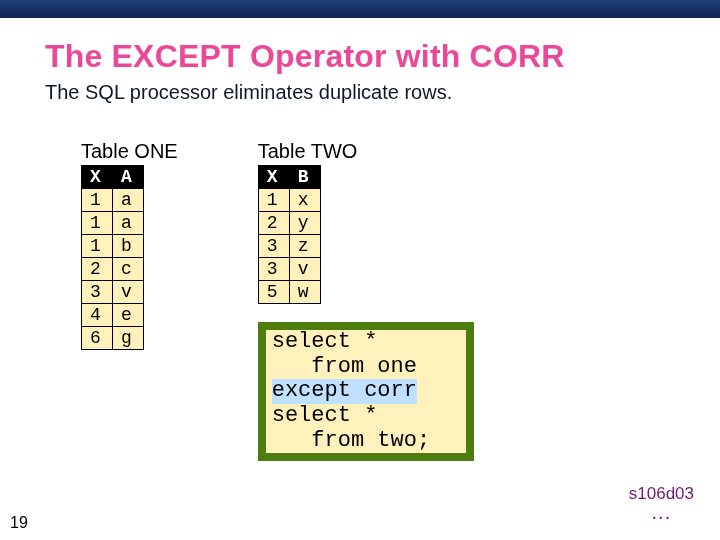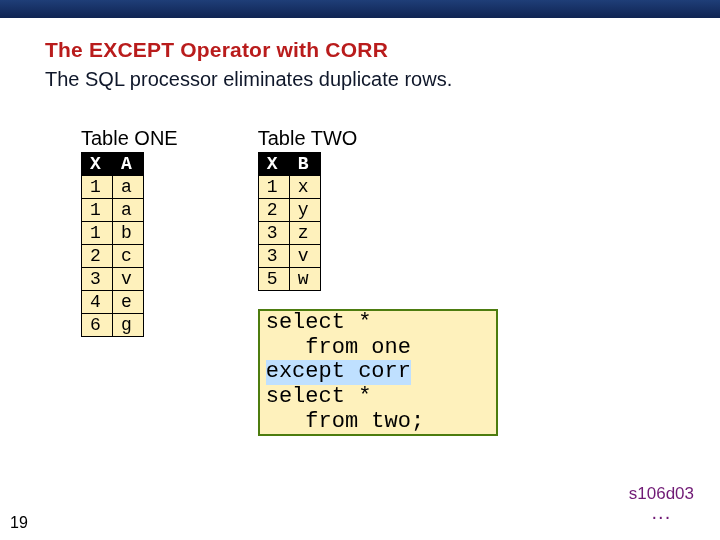--- a/index.html
+++ b/index.html
@@ -18,23 +18,23 @@
     height: 18px;
     background: linear-gradient(#1f3e78, #0f2452);
   }
   .slide {
     position: absolute;
     top: 18px; left: 0; right: 0; bottom: 0;
     padding: 12px 30px 0 45px;
     box-sizing: border-box;
   }
   .title {
-    font-size: 21px;
+    font-size: 32px;
     font-weight: bold;
-    color: #b91c1c;
+    color: #ec4899;
     margin: 8px 0 6px 0;
     letter-spacing: 0.2px;
   }
   .subtitle {
     font-size: 20px;
     color: #0f172a;
     margin: 0 0 36px 0;
   }
   .tables-row {
     display: flex;
@@ -60,27 +60,27 @@
     min-width: 14px;
     text-align: left;
   }
   table.data tr.header-row td {
     background: #000000;
     color: #ffffff;
     font-weight: bold;
   }
   .query-box {
     margin-top: 18px;
-    border: 2px solid #4d7c0f;
+    border: 8px solid #4d7c0f;
     background: #fef1bc;
     font-family: "Courier New", monospace;
     font-size: 22px;
     line-height: 1.12;
     padding: 0 6px 0 6px;
-    width: 240px;
+    width: 216px;
     white-space: pre;
     box-sizing: border-box;
   }
   .hl {
     background: #bfe0ff;
     display: inline-block;
   }
   .slide-num {
     position: absolute;
     left: 10px;

